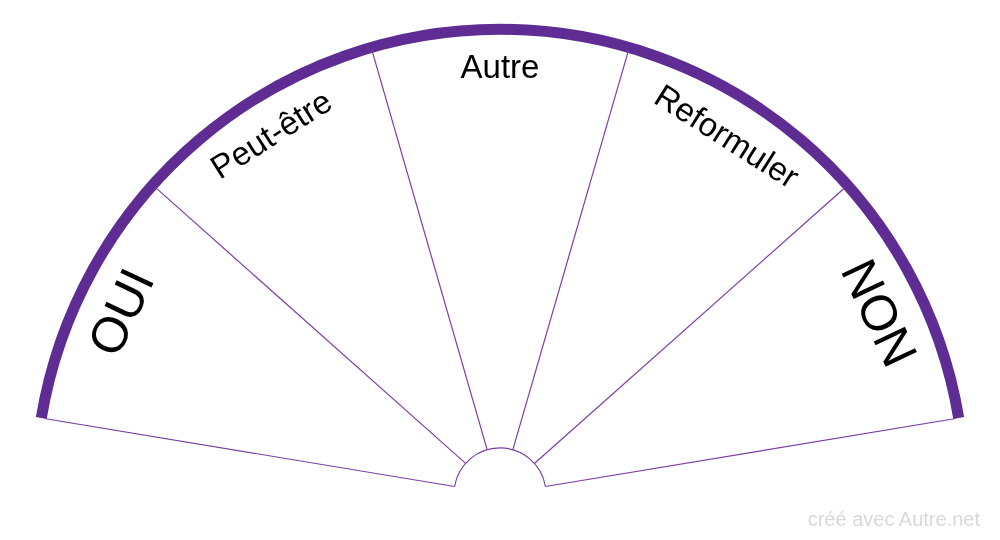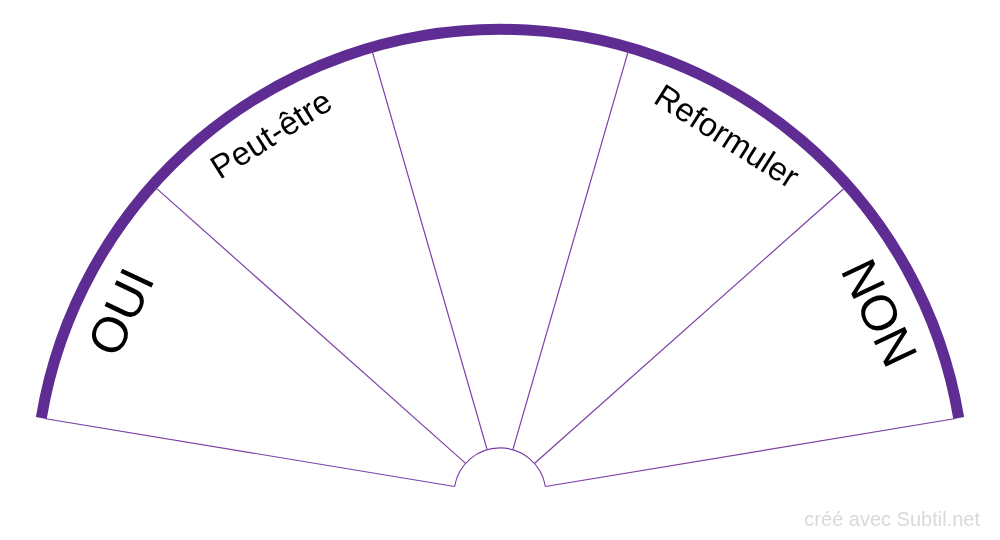--- a/index.html
+++ b/index.html
@@ -55,18 +55,19 @@
     <line x1="44.2" y1="418.5" x2="454.6" y2="486.5" stroke-width="1.2" stroke="#7b3fa6"></line>
     <line x1="154.8" y1="186.9" x2="465.6" y2="463.4" stroke-width="1.2" stroke="#7b3fa6"></line>
     <line x1="371.9" y1="50.2" x2="487.2" y2="449.8" stroke-width="1.2" stroke="#7b3fa6"></line>
     <line x1="628.5" y1="50.3" x2="512.8" y2="449.8" stroke-width="1.2" stroke="#7b3fa6"></line>
     <line x1="845.4" y1="187.2" x2="534.4" y2="463.5" stroke-width="1.2" stroke="#7b3fa6"></line>
     <line x1="955.8" y1="418.5" x2="545.4" y2="486.5" stroke-width="1.2" stroke="#7b3fa6"></line>
   </svg>
 
   <div class="sector-label l0">OUI</div>
   <div class="sector-label l1">Peut-être</div>
+  <div class="sector-label l2">Autre</div>
   <div class="sector-label l3">Reformuler</div>
   <div class="sector-label l4">NON</div>
 
-  <div class="watermark" style="color: rgb(217, 217, 217);">créé avec Subtil.net</div>
+  <div class="watermark" style="color: rgb(217, 217, 217);">créé avec Autre.net</div>
 
 </div>
 
 </body></html>

